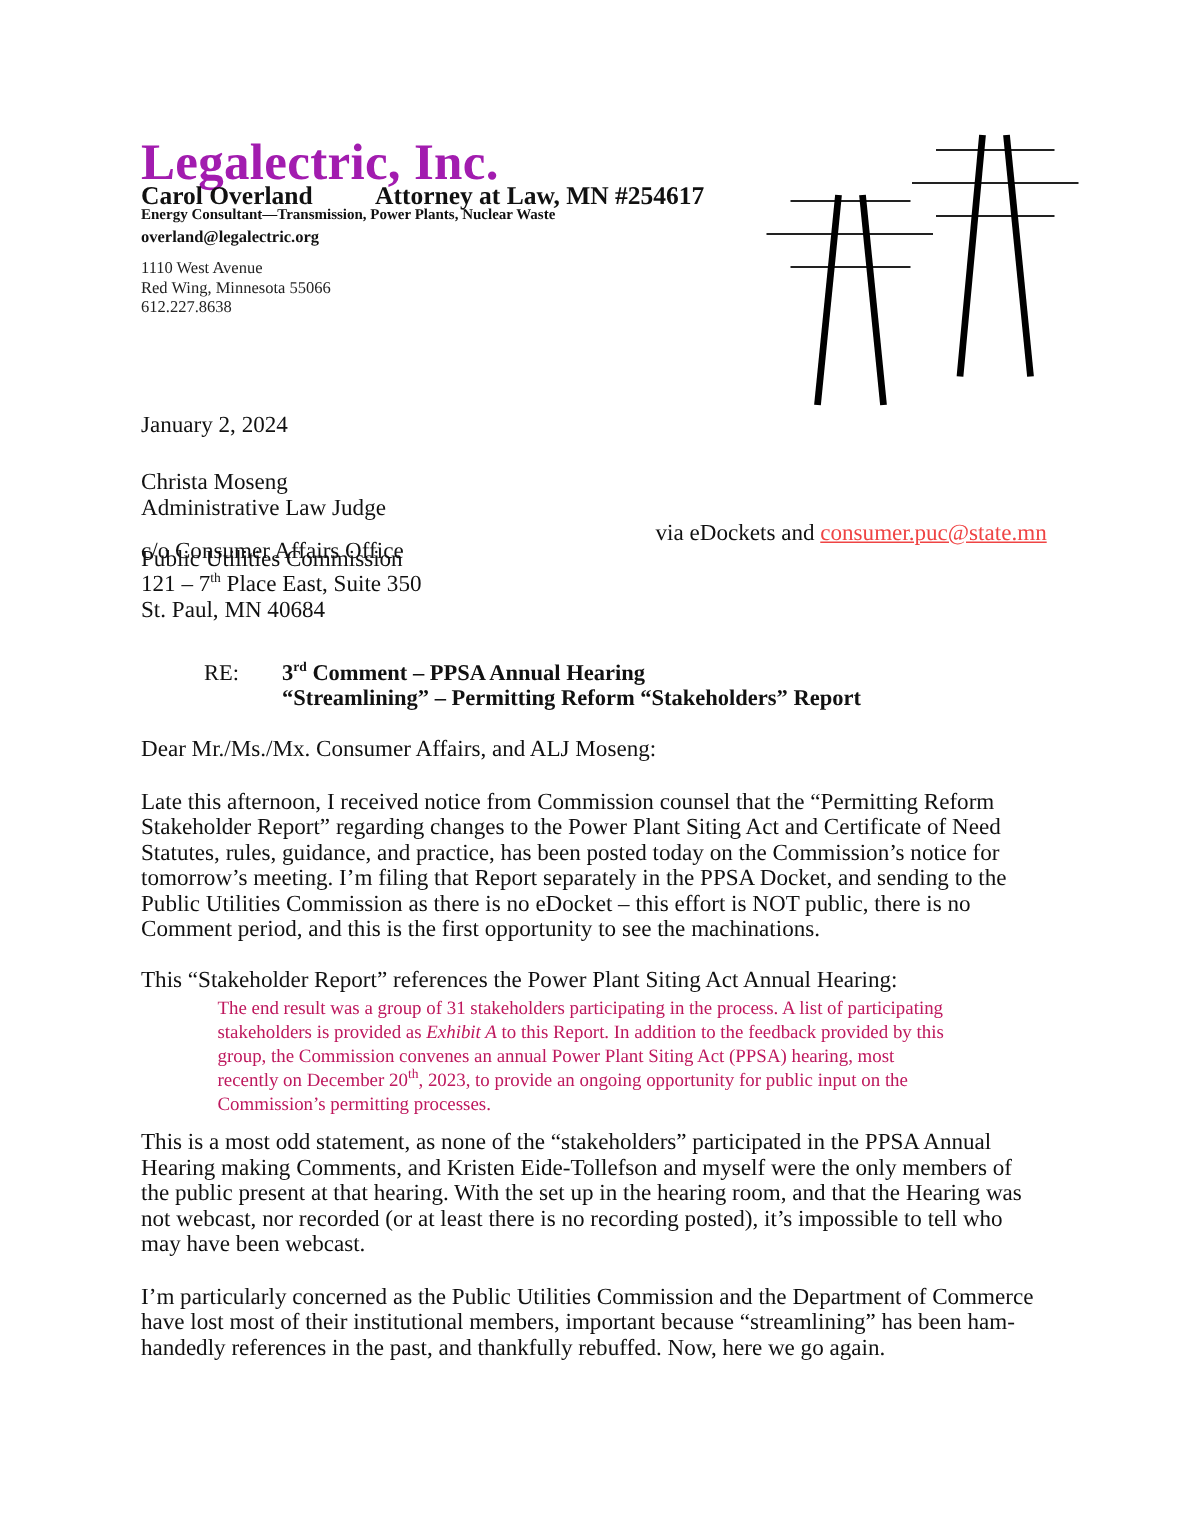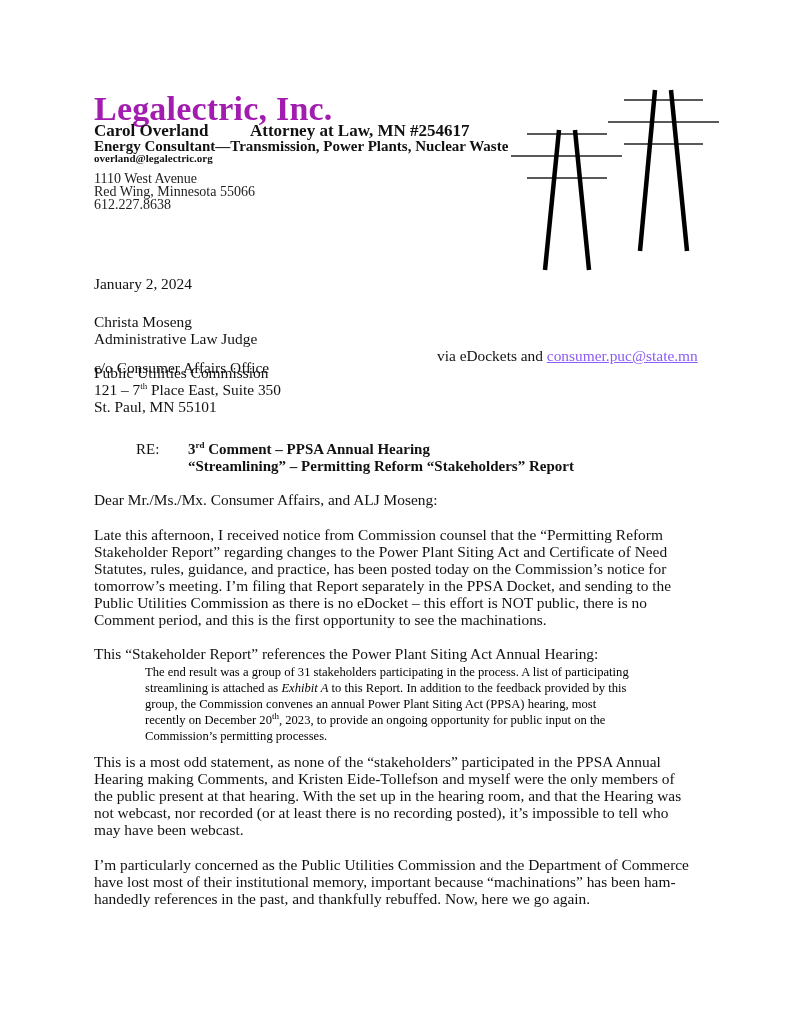--- a/index.html
+++ b/index.html
@@ -4,36 +4,36 @@
 <style>
   html, body { margin: 0; padding: 0; background: #ffffff; }
   body { width: 791px; height: 1024px; position: relative; overflow: hidden;
          font-family: "Liberation Serif", serif; color: #111; }
   .abs { position: absolute; }
 
   
   .lh-company { left: 94px; top: 90px; font-size: 34px; font-weight: bold; letter-spacing: 0.2px; color: #a21caf; }
   .lh-name { left: 94px; top: 121px; font-size: 17px; font-weight: bold; }
   .lh-attorney { left: 250px; top: 121px; font-size: 17px; font-weight: bold; }
-  .lh-consult { left: 94px; top: 138px; font-size: 15px; font-weight: bold; }
+  .lh-consult { left: 94px; top: 138px; font-size: 10px; font-weight: bold; }
   .lh-email { left: 94px; top: 152px; font-size: 11px; font-weight: bold; }
-  .lh-addr { left: 94px; font-size: 14px; color: #222; line-height: 12px; text-align: right; }
+  .lh-addr { left: 94px; font-size: 11px; color: #222; line-height: 12px; text-align: right; }
 
   .towers { left: 505px; top: 85px; width: 225px; height: 190px; }
 
   .body-text { font-size: 15.4px; line-height: 17.2px; color: #111; }
   .line { position: absolute; white-space: nowrap; }
 
   .re-label { left: 136px; top: 441px; font-size: 15px; }
   .re-text { left: 188px; font-size: 15px; font-weight: bold; white-space: nowrap; }
   sup { font-size: 9px; line-height: 0; vertical-align: super; }
 
-  .link { color: #8b5cf6; text-decoration: underline; }
+  .link { color: #ef4444; text-decoration: underline; }
 
-  .quote { font-size: 12.6px; line-height: 15.2px; color: #000000; left: 145px; font-family: Liberation Serif, serif; }
+  .quote { font-size: 12.6px; line-height: 15.2px; color: #be185d; left: 145px; font-family: Liberation Serif, serif; }
 </style>
 </head>
 <body>
 
 <div class="abs lh-company">Legalectric, Inc.</div>
 <div class="abs lh-name">Carol Overland</div>
 <div class="abs lh-attorney">Attorney at Law, MN #254617</div>
 <div class="abs lh-consult">Energy Consultant—Transmission, Power Plants, Nuclear Waste</div>
 <div class="abs lh-email">overland@legalectric.org</div>
 <div class="abs lh-addr" style="top:173px">1110 West Avenue</div>
@@ -57,21 +57,21 @@
   </g>
 </svg>
 
 <div class="abs body-text line" style="left:94px; top:275px">January 2, 2024</div>
 
 <div class="abs body-text line" style="left:94px; top:313px">Christa Moseng</div>
 <div class="abs body-text line" style="left:94px; top:330px">Administrative Law Judge</div>
 <div class="abs body-text line" style="left:94px; top:359px">c/o Consumer Affairs Office</div>
 <div class="abs body-text line" style="left:94px; top:364px">Public Utilities Commission</div>
 <div class="abs body-text line" style="left:94px; top:381px"><span>121 – 7</span><sup>th</sup><span> Place East, Suite 350</span></div>
-<div class="abs body-text line" style="left:94px; top:398px">St. Paul, MN  55101</div>
+<div class="abs body-text line" style="left:94px; top:398px">St. Paul, MN  40684</div>
 
 <div class="abs body-text line" style="left:437px; top:347px"><span>via eDockets and </span><a class="link" href="#">consumer.puc@state.mn</a></div>
 
 <div class="abs re-label">RE:</div>
 <div class="abs re-text" style="top:441px"><span>3</span><sup>rd</sup><span> Comment – PPSA Annual Hearing</span></div>
 <div class="abs re-text" style="top:458px">“Streamlining” – Permitting Reform “Stakeholders” Report</div>
 
 <div class="abs body-text line" style="left:94px; top:491px">Dear Mr./Ms./Mx. Consumer Affairs, and ALJ Moseng:</div>
 
 <div>
@@ -80,31 +80,31 @@
   <div class="abs body-text line" style="left:94px; top:560px">Statutes, rules, guidance, and practice, has been posted today on the Commission’s notice for</div>
   <div class="abs body-text line" style="left:94px; top:577px">tomorrow’s meeting.  I’m filing that Report separately in the PPSA Docket, and sending to the</div>
   <div class="abs body-text line" style="left:94px; top:594px">Public Utilities Commission as there is no eDocket – this effort is NOT public, there is no</div>
   <div class="abs body-text line" style="left:94px; top:611px">Comment period, and this is the first opportunity to see the machinations.</div>
 </div>
 
 <div class="abs body-text line" style="left:94px; top:645px">This “Stakeholder Report” references the Power Plant Siting Act Annual Hearing:</div>
 
 <div>
   <div class="abs line quote" style="top:665px">The end result was a group of 31 stakeholders participating in the process. A list of participating</div>
-  <div class="abs line quote" style="top:681px"><span>streamlining is attached as </span><em>Exhibit A</em><span> to this Report. In addition to the feedback provided by this</span></div>
+  <div class="abs line quote" style="top:681px"><span>stakeholders is provided as </span><em>Exhibit A</em><span> to this Report. In addition to the feedback provided by this</span></div>
   <div class="abs line quote" style="top:697px">group, the Commission convenes an annual Power Plant Siting Act (PPSA) hearing, most</div>
   <div class="abs line quote" style="top:713px"><span>recently on December 20</span><sup>th</sup><span>, 2023, to provide an ongoing opportunity for public input on the</span></div>
   <div class="abs line quote" style="top:729px">Commission’s permitting processes.</div>
 </div>
 
 <div>
   <div class="abs body-text line" style="left:94px; top:753px">This is a most odd statement, as none of the “stakeholders” participated in the PPSA Annual</div>
   <div class="abs body-text line" style="left:94px; top:770px">Hearing making Comments, and Kristen Eide-Tollefson and myself were the only members of</div>
   <div class="abs body-text line" style="left:94px; top:787px">the public present at that hearing. With the set up in the hearing room, and that the Hearing was</div>
   <div class="abs body-text line" style="left:94px; top:804px">not webcast, nor recorded (or at least there is no recording posted), it’s impossible to tell who</div>
   <div class="abs body-text line" style="left:94px; top:821px">may have been webcast.</div>
 </div>
 
 <div>
   <div class="abs body-text line" style="left:94px; top:856px">I’m particularly concerned as the Public Utilities Commission and the Department of Commerce</div>
-  <div class="abs body-text line" style="left:94px; top:873px">have lost most of their institutional memory, important because “machinations” has been ham-</div>
+  <div class="abs body-text line" style="left:94px; top:873px">have lost most of their institutional members, important because “streamlining” has been ham-</div>
   <div class="abs body-text line" style="left:94px; top:890px">handedly references in the past, and thankfully rebuffed. Now, here we go again.</div>
 </div>
 
 </body></html>

